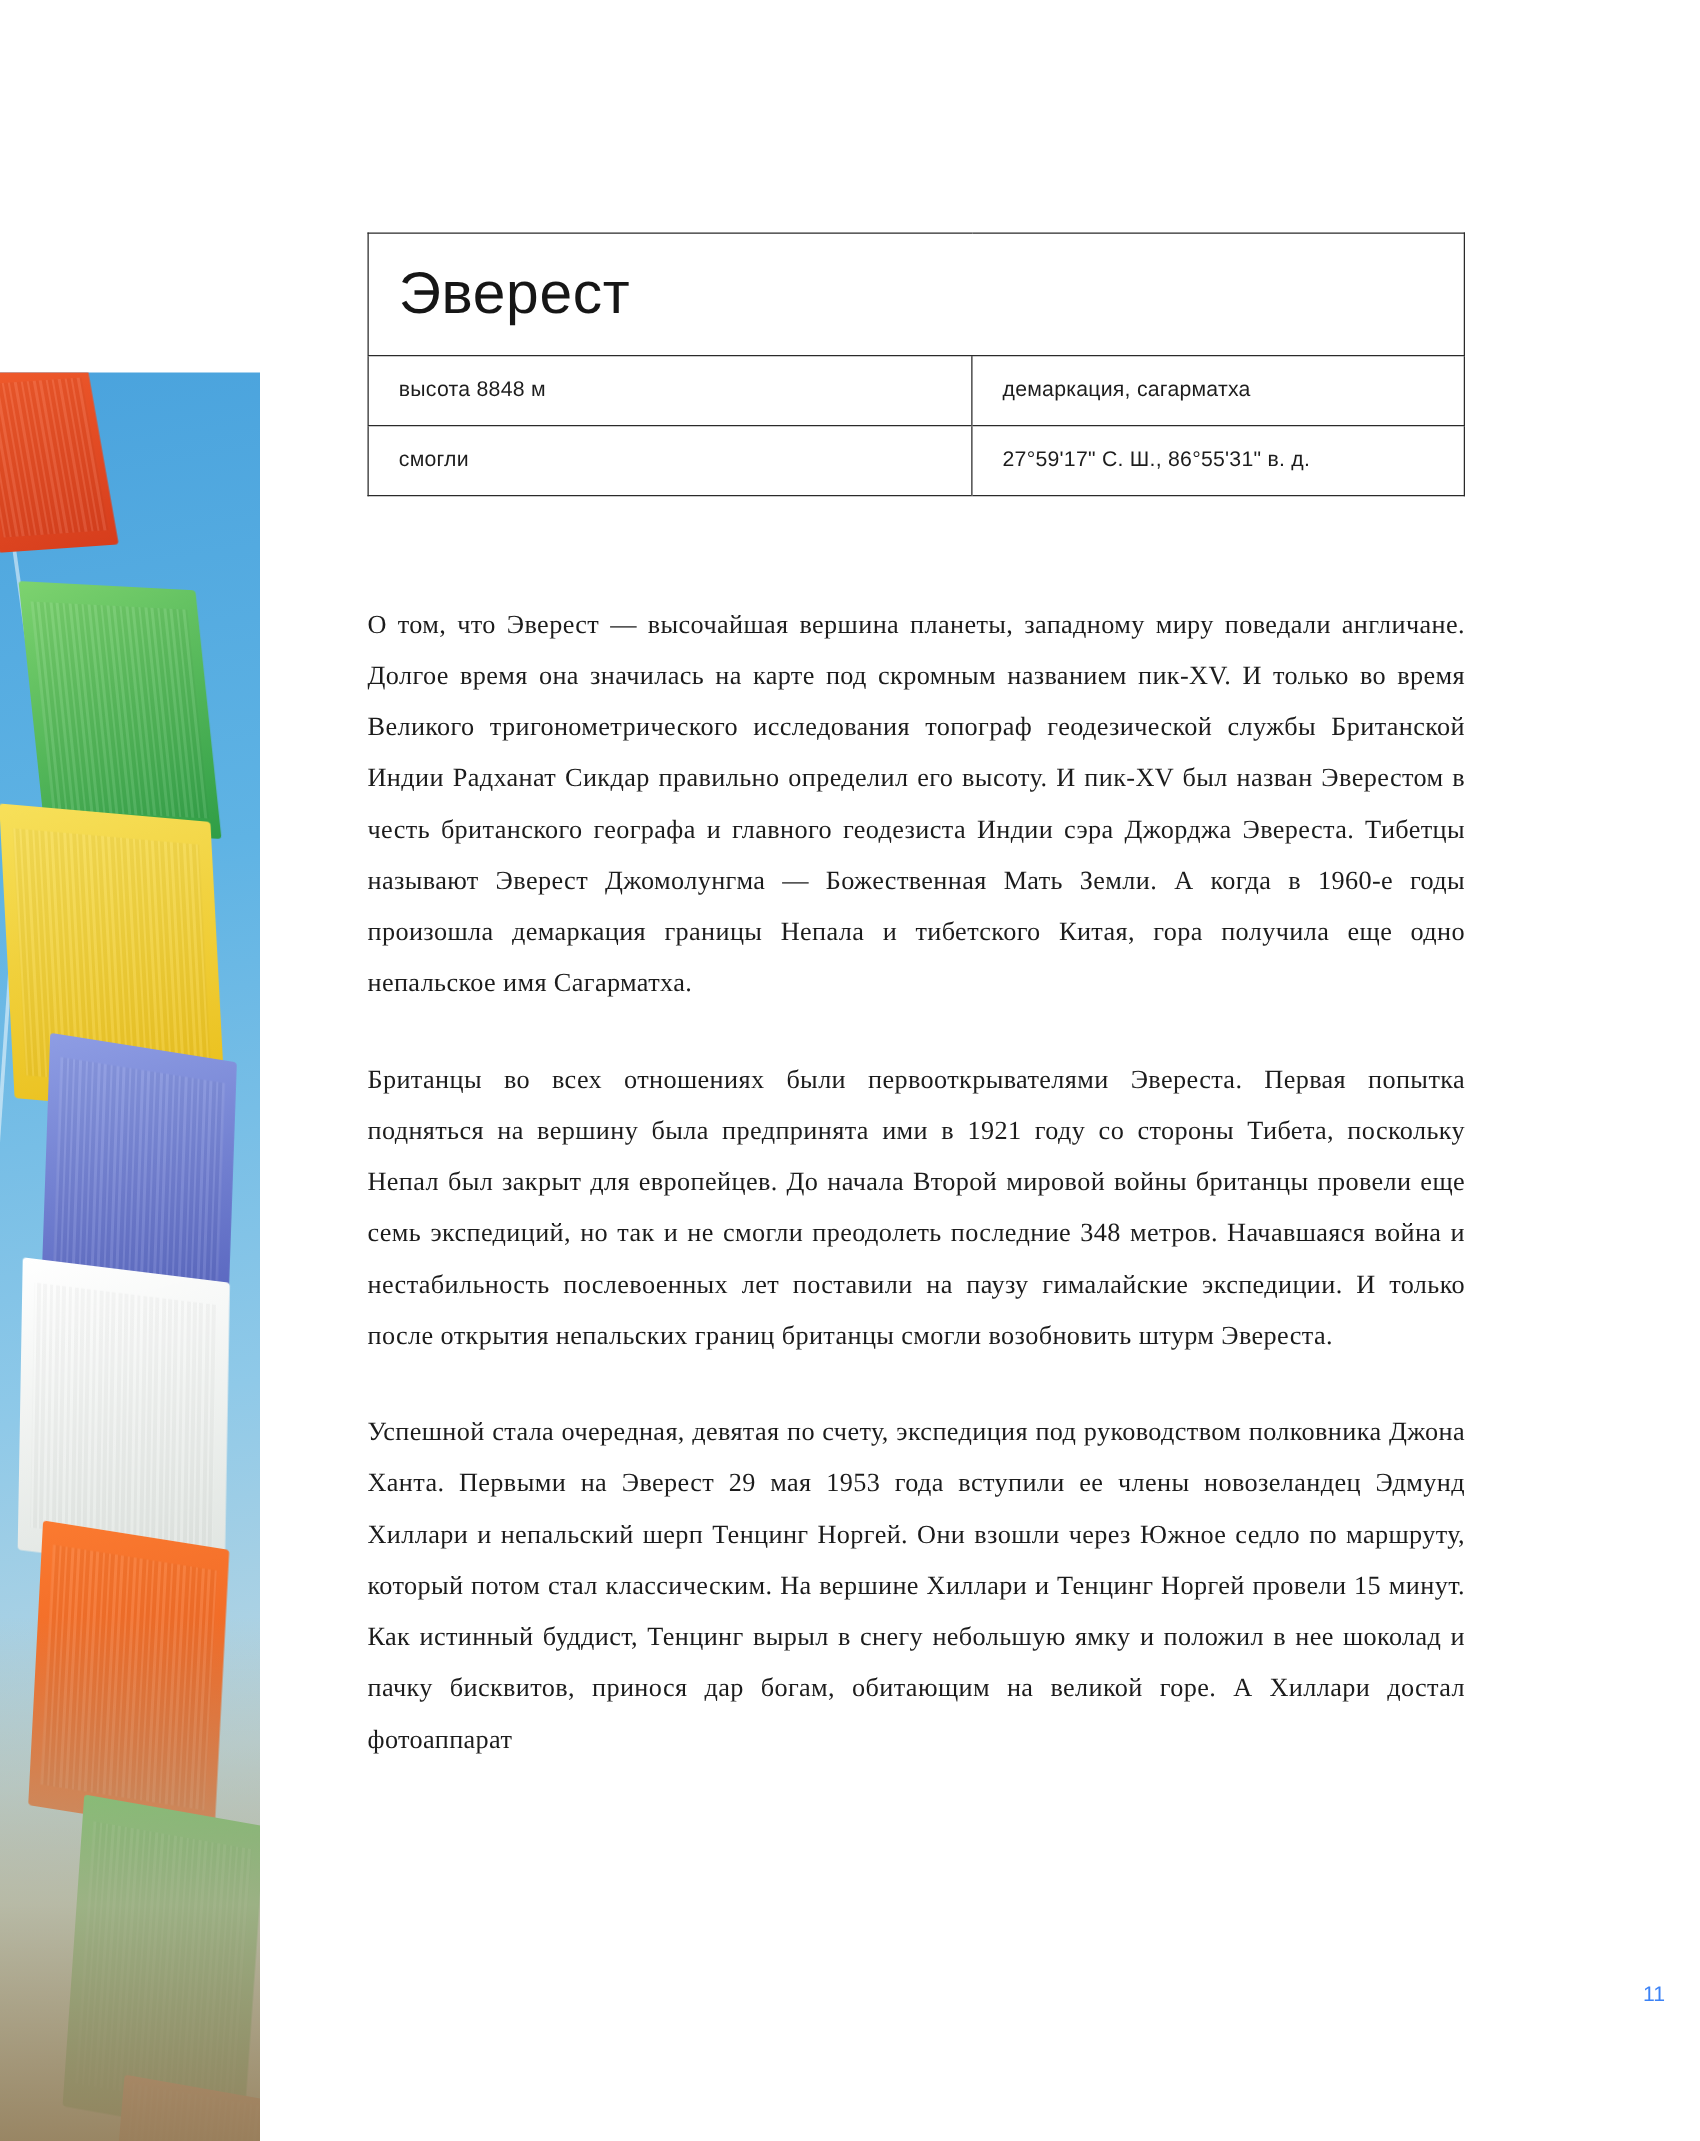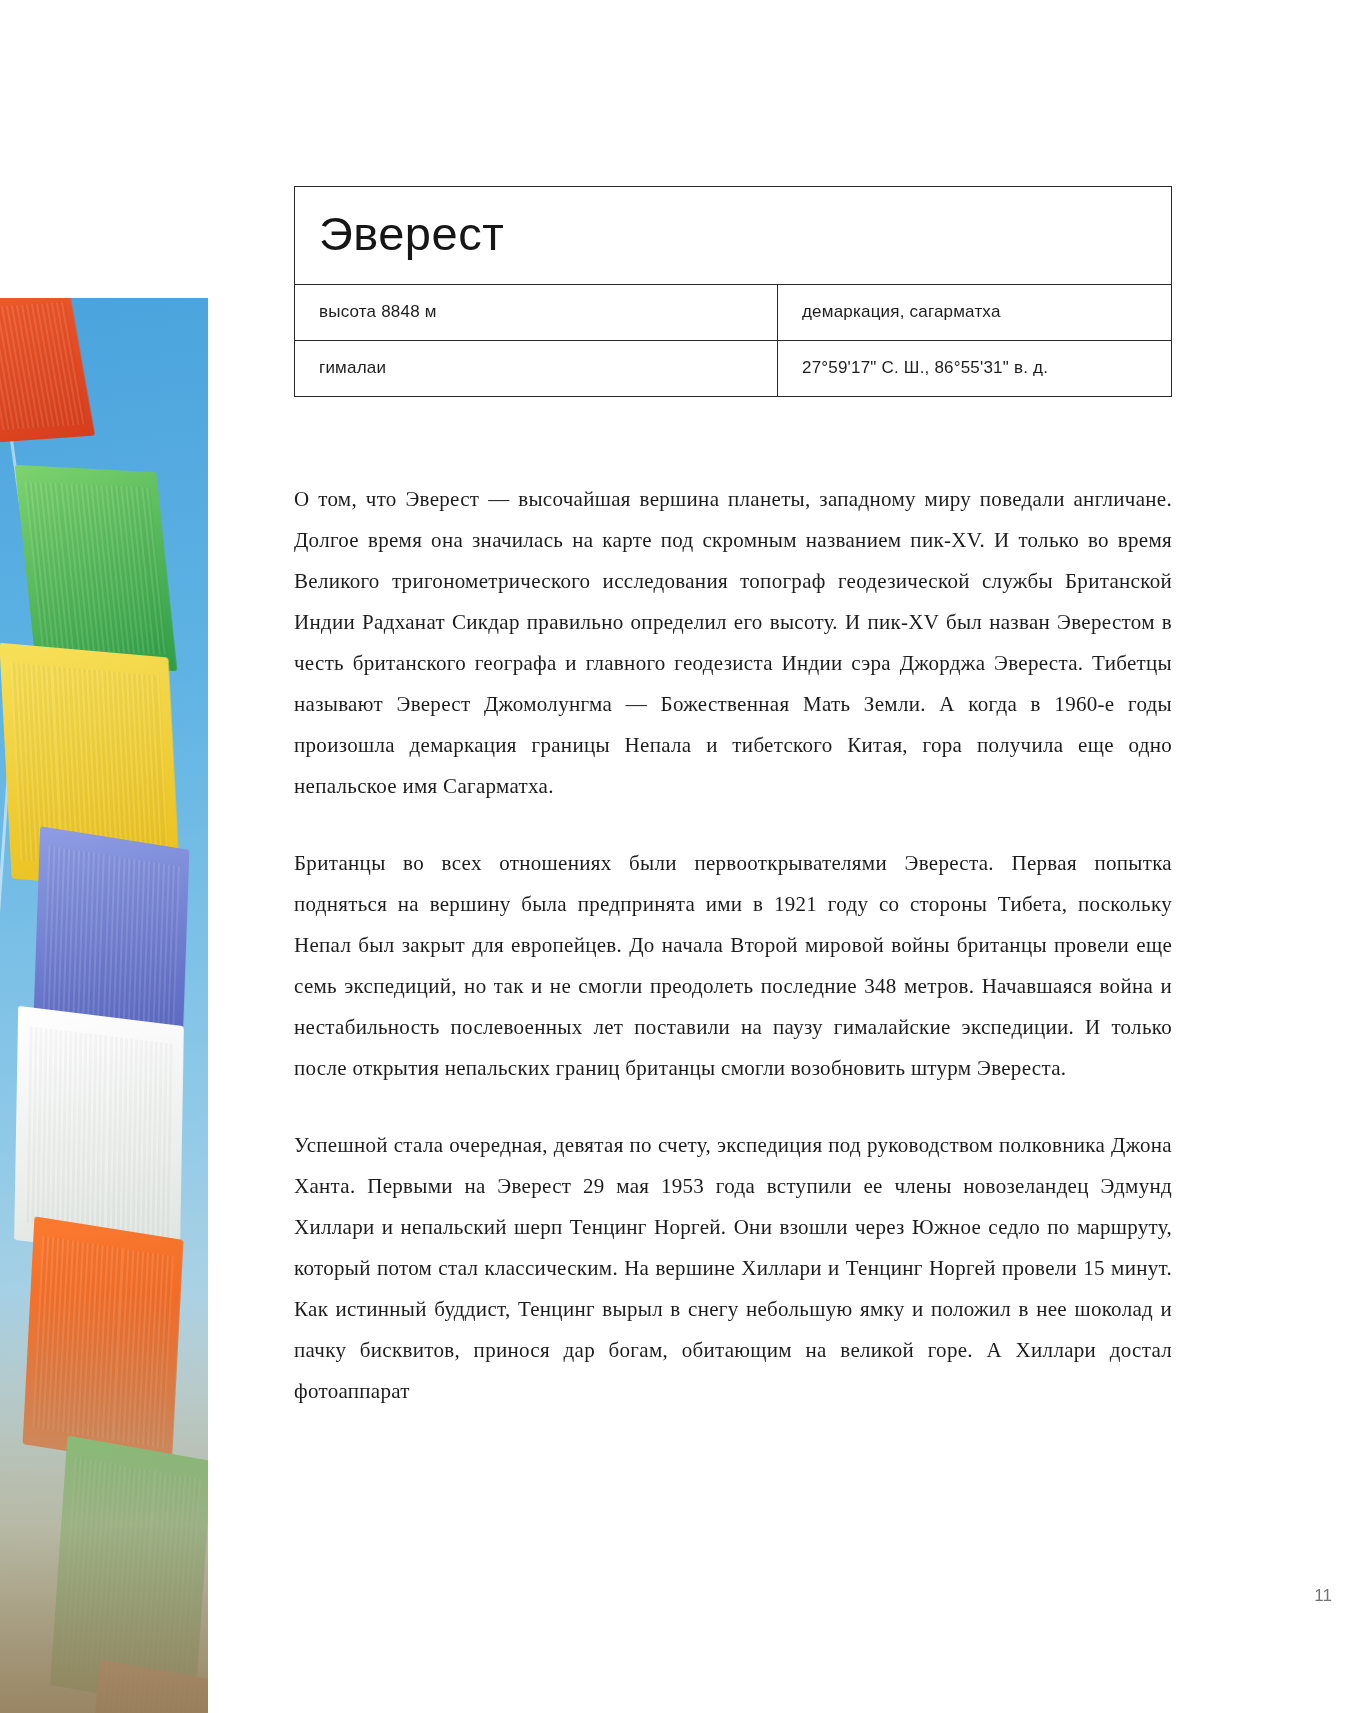--- a/index.html
+++ b/index.html
@@ -115,21 +115,21 @@
     font-family: "Liberation Serif", serif;
   }
   .body-text p:last-child { margin-bottom: 0; }
 
   
   .folio {
     position: absolute;
     right: 28px;
     top: 1586px;
     font-size: 17px;
-    color: #737373;
+    color: #3b82f6;
     font-family: "Liberation Sans", sans-serif;
   }
 </style>
 </head>
 <body>
 
 <div class="page">
 
   <div class="photo-strip">
     <div class="rope" style="left:-10px; top:0; height:520px; transform: rotate(-8deg);"></div>
@@ -151,21 +151,21 @@
         <tr class="title-row">
       <td colspan="2">
         <div class="page-title">Эверест</div>
       </td>
     </tr>
     <tr>
       <td class="cell cell-left">высота 8848 м</td>
       <td class="cell">демаркация, сагарматха</td>
     </tr>
     <tr>
-      <td class="cell cell-left">гималаи</td>
+      <td class="cell cell-left">смогли</td>
       <td class="cell">27°59'17" С. Ш., 86°55'31" в. д.</td>
     </tr>
   </tbody>
     </table>
 
   <div class="body-text">
     <p>О том, что Эверест — высочайшая вершина планеты, западному миру поведали англичане. Долгое время она значилась на карте под скромным названием пик-XV. И только во время Великого тригонометрического исследования топограф геодезической службы Британской Индии Радханат Сикдар правильно определил его высоту. И пик-XV был назван Эверестом в честь британского географа и главного геодезиста Индии сэра Джорджа Эвереста. Тибетцы называют Эверест Джомолунгма — Божественная Мать Земли. А когда в 1960-е годы произошла демаркация границы Непала и тибетского Китая, гора получила еще одно непальское имя Сагарматха.</p>
     <p>Британцы во всех отношениях были первооткрывателями Эвереста. Первая попытка подняться на вершину была предпринята ими в 1921 году со стороны Тибета, поскольку Непал был закрыт для европейцев. До начала Второй мировой войны британцы провели еще семь экспедиций, но так и не смогли преодолеть последние 348 метров. Начавшаяся война и нестабильность послевоенных лет поставили на паузу гималайские экспедиции. И только после открытия непальских границ британцы смогли возобновить штурм Эвереста.</p>
     <p>Успешной стала очередная, девятая по счету, экспедиция под руководством полковника Джона Ханта. Первыми на Эверест 29 мая 1953 года вступили ее члены новозеландец Эдмунд Хиллари и непальский шерп Тенцинг Норгей. Они взошли через Южное седло по маршруту, который потом стал классическим. На вершине Хиллари и Тенцинг Норгей провели 15 минут. Как истинный буддист, Тенцинг вырыл в снегу небольшую ямку и положил в нее шоколад и пачку бисквитов, принося дар богам, обитающим на великой горе. А Хиллари достал фотоаппарат</p>
   </div>

